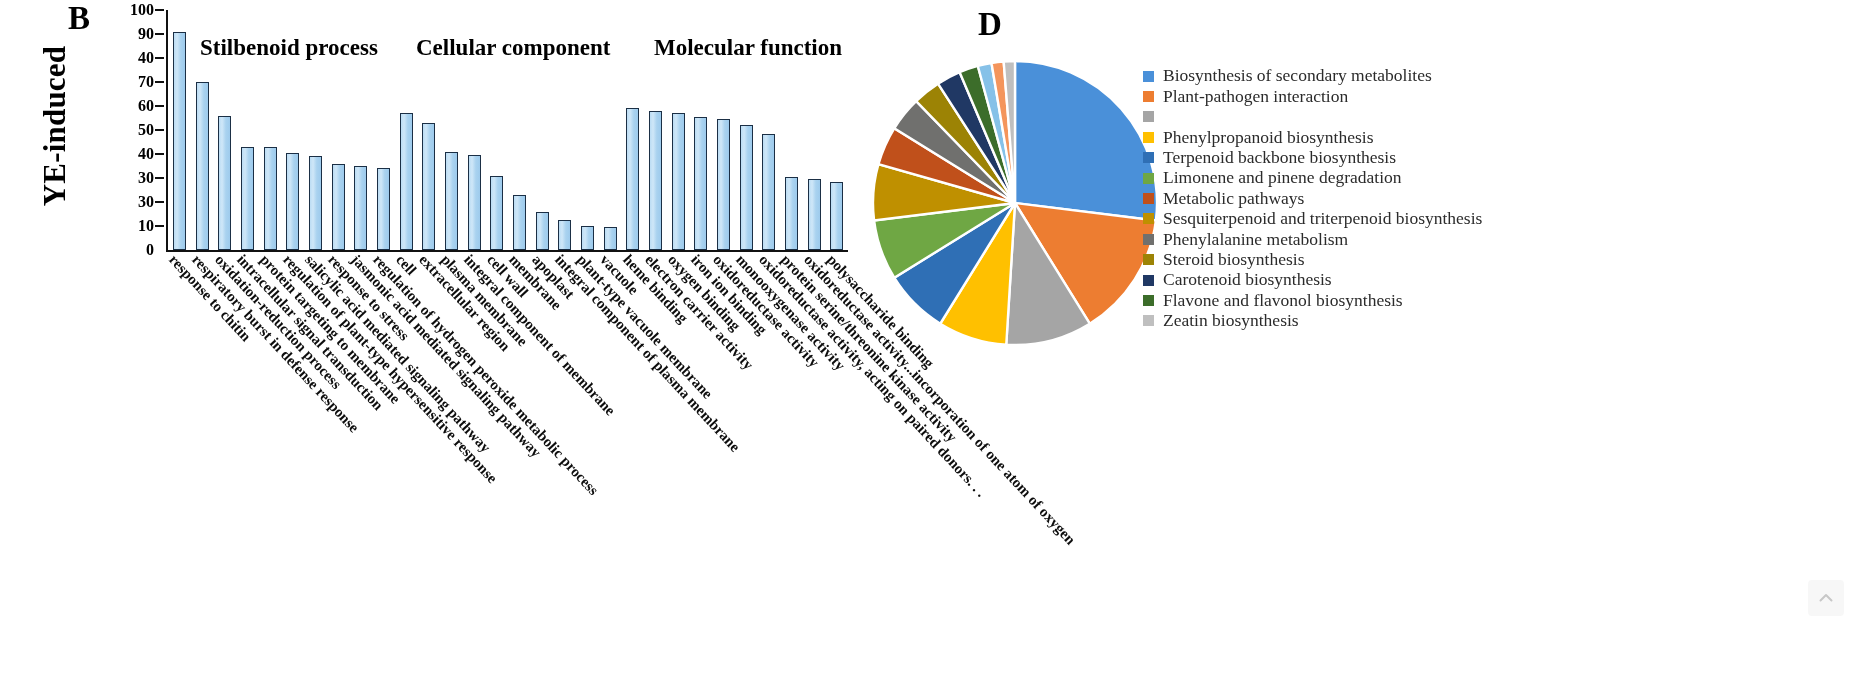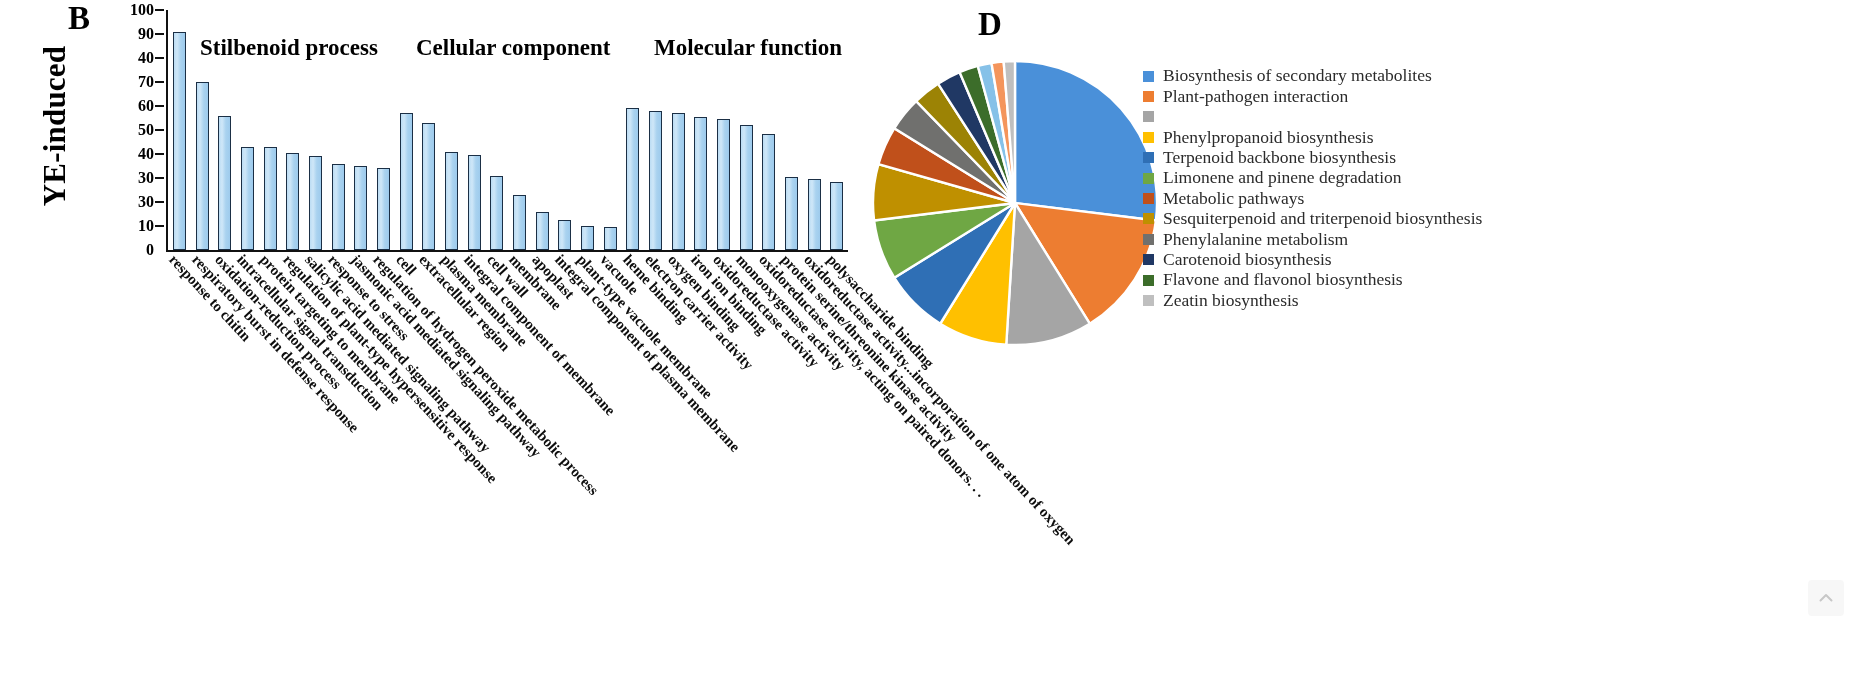--- a/index.html
+++ b/index.html
@@ -391,20 +391,24 @@
       </div>
       <div class="legend-row">
         <span class="legend-swatch" style="background: rgb(191, 144, 0);"></span>
         <span class="legend-text">Sesquiterpenoid and triterpenoid biosynthesis</span>
       </div>
       <div class="legend-row">
         <span class="legend-swatch" style="background: rgb(112, 112, 110);"></span>
         <span class="legend-text">Phenylalanine metabolism</span>
       </div>
       <div class="legend-row">
+        <span class="legend-swatch" style="background: rgb(156, 131, 5);"></span>
+        <span class="legend-text">Steroid biosynthesis</span>
+      </div>
+      <div class="legend-row">
         <span class="legend-swatch" style="background: rgb(32, 56, 100);"></span>
         <span class="legend-text">Carotenoid biosynthesis</span>
       </div>
       <div class="legend-row">
         <span class="legend-swatch" style="background: rgb(60, 109, 42);"></span>
         <span class="legend-text">Flavone and flavonol biosynthesis</span>
       </div>
       <div class="legend-row">
         <span class="legend-swatch" style="background: rgb(191, 191, 191);"></span>
         <span class="legend-text">Zeatin biosynthesis</span>

